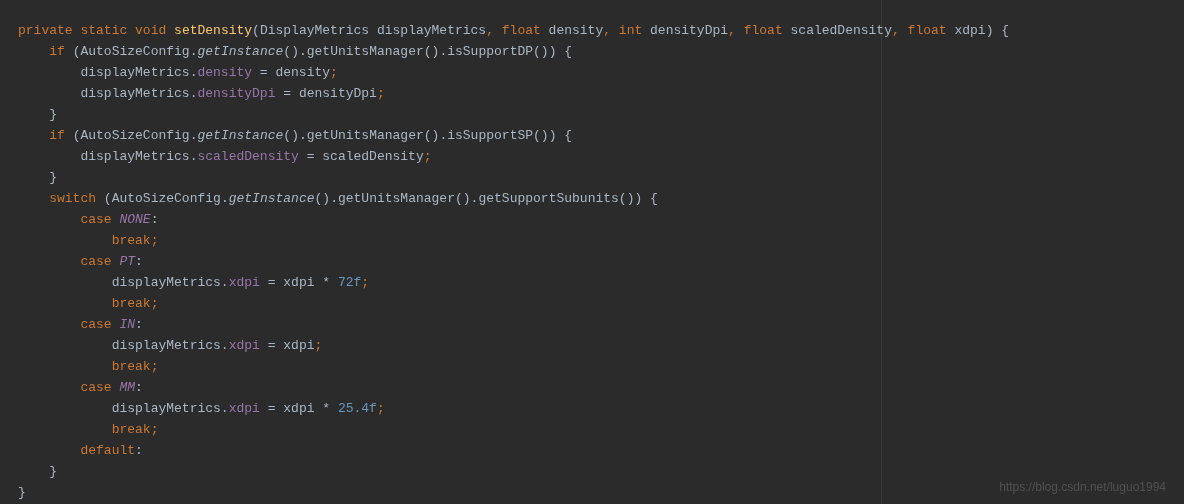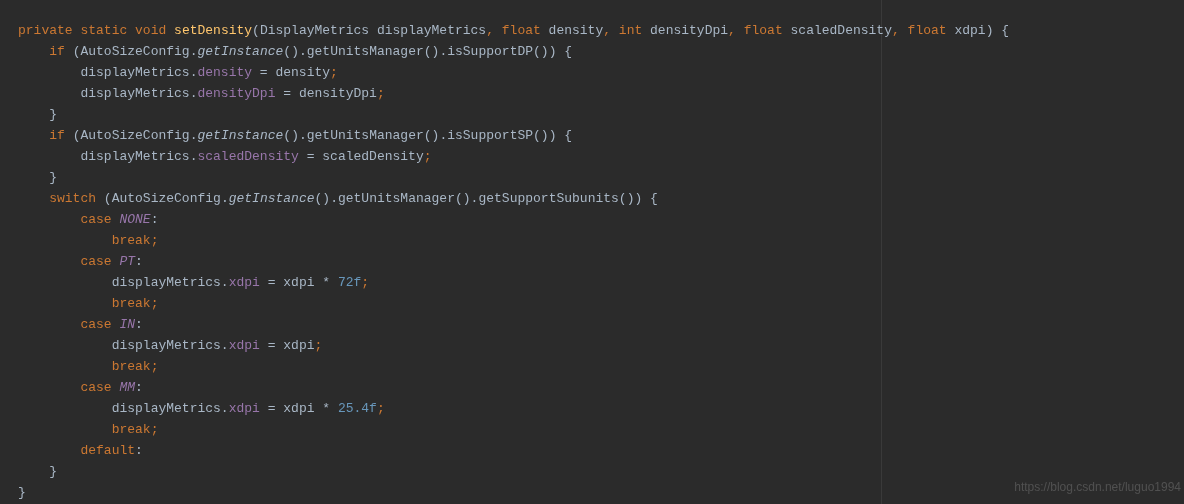--- a/index.html
+++ b/index.html
@@ -40,21 +40,21 @@
     .field { color: #9876aa; }
     .num { color: #6897bb; }
     .const { color: #9876aa; font-style: italic; }
     .paren { color: #a9b7c6; }
     .dot { color: #a9b7c6; }
     .comma { color: #cc7832; }
     .brace { color: #a9b7c6; }
     .op { color: #a9b7c6; }
     .watermark {
       position: absolute;
-      right: 3px;
+      right: 18px;
       bottom: 6px;
       color: #6a6a6a;
       font-size: 12px;
       font-family: Arial, sans-serif;
       opacity: 0.6;
     }
   </style>
 </head>
 <body>
 

